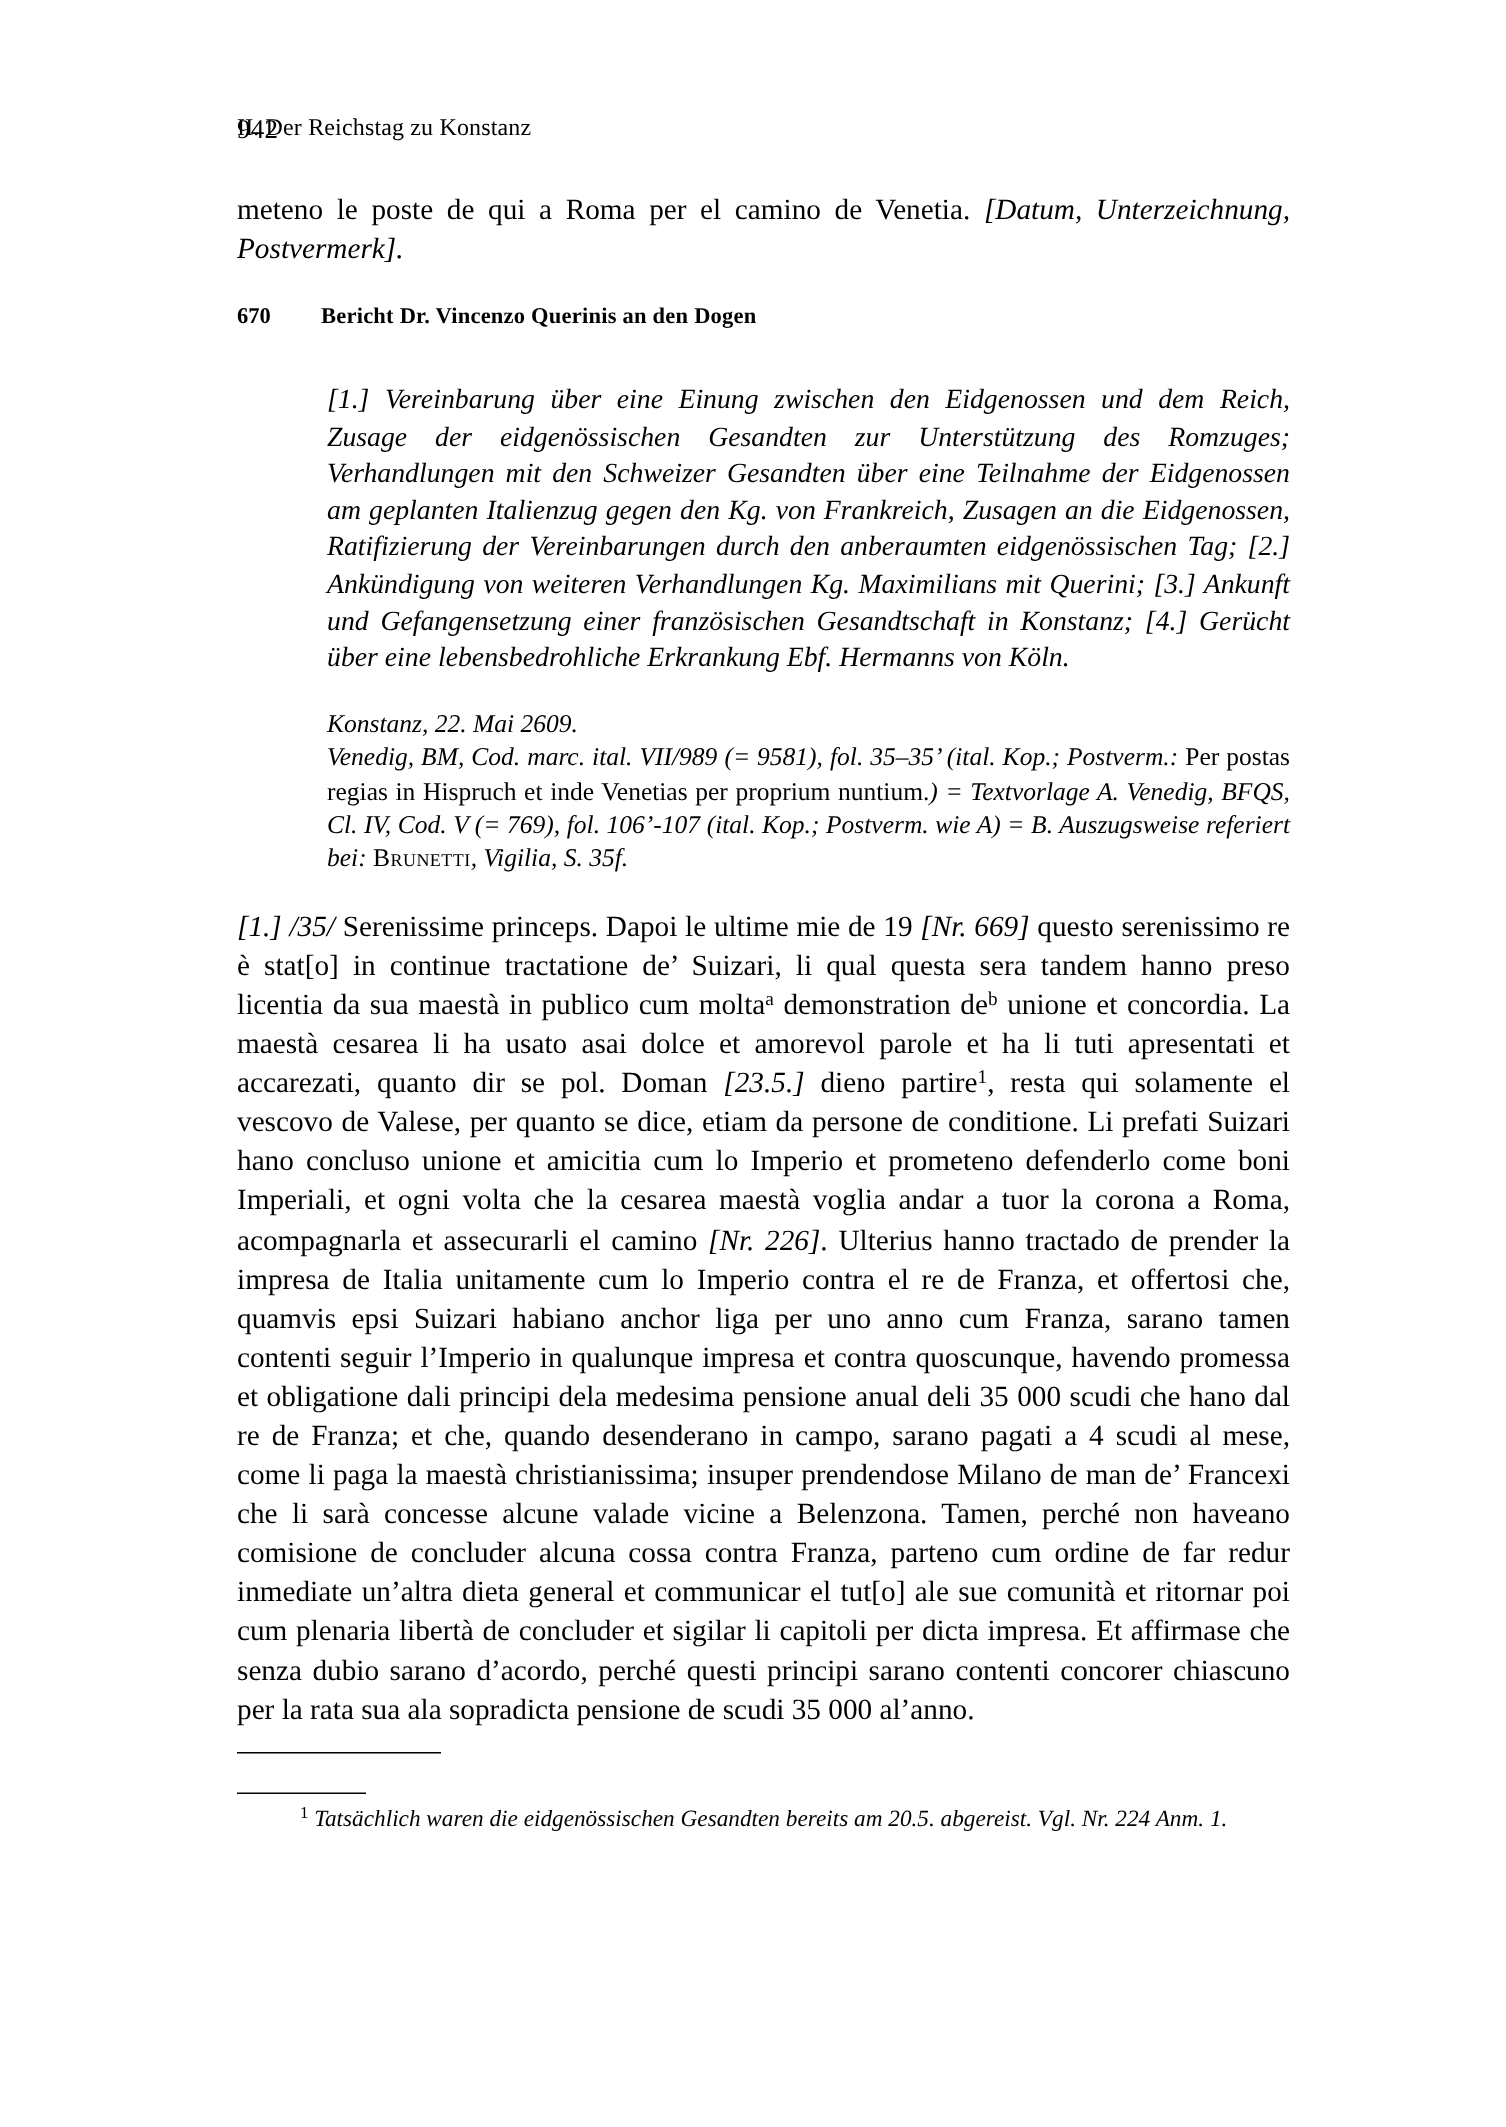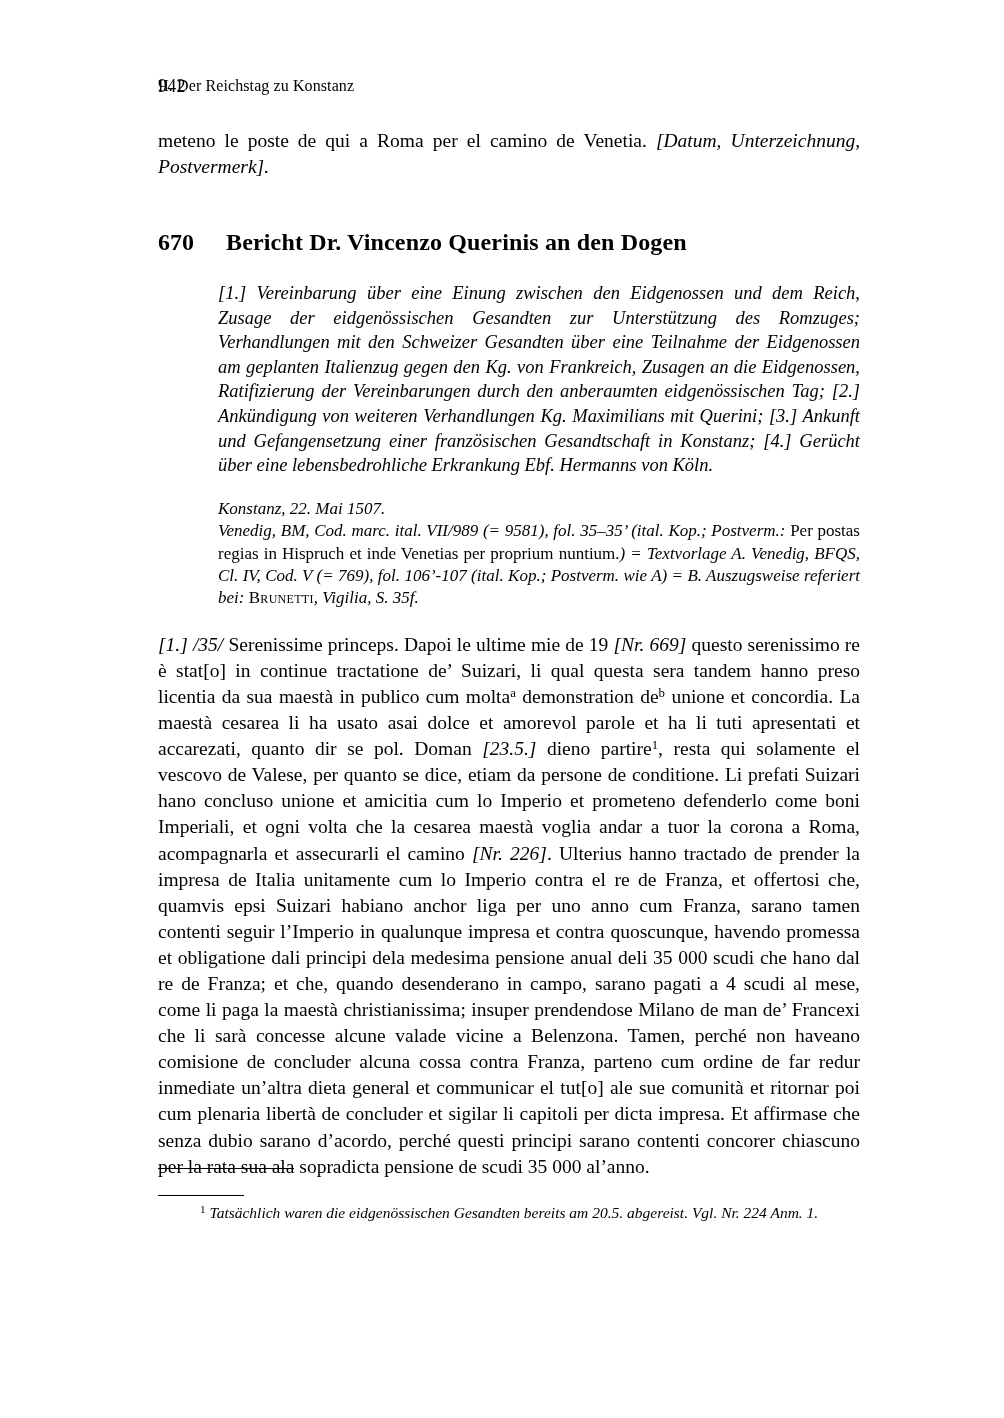--- a/index.html
+++ b/index.html
@@ -55,34 +55,34 @@
   .lead {
     margin-top: 26px;
     font-size: 19.5px;
     line-height: 25.5px;
   }
   .it { font-style: italic; }
   .rm { font-style: normal; }
 
   
   .doc-head {
-    margin-top: 50px;
+    margin-top: 24px;
     position: relative;
     height: 30px;
     font-weight: bold;
-    font-size: 24px;
+    font-size: 15px;
   }
   .doc-head .num {
     position: absolute;
     left: 0;
     top: 0;
   }
   .doc-head .htitle {
     position: absolute;
-    left: 68px;
+    left: 56px;
     top: 0;
     letter-spacing: 0.15px;
   }
 
   
   .regest {
     margin-top: 22px;
     margin-left: 60px;
     font-style: italic;
     font-size: 18.5px;
@@ -175,21 +175,21 @@
   <p class="lead"><span class="rm">meteno le poste de qui a Roma per el camino de Venetia. </span><span class="it">[Datum, Unterzeichnung, Postvermerk].</span></p>
 
   <div class="doc-head">
     <span class="num">670</span>
     <span class="htitle">Bericht Dr. Vincenzo Querinis an den Dogen</span>
   </div>
 
   <p class="regest">[1.] Vereinbarung über eine Einung zwischen den Eidgenossen und dem Reich, Zusage der eidgenössischen Gesandten zur Unterstützung des Romzuges; Verhandlungen mit den Schweizer Gesandten über eine Teilnahme der Eidgenossen am geplanten Italienzug gegen den Kg. von Frankreich, Zusagen an die Eidgenossen, Ratifizierung der Vereinbarungen durch den anberaumten eidgenössischen Tag; [2.] Ankündigung von weiteren Verhandlungen Kg. Maximilians mit Querini; [3.] Ankunft und Gefangensetzung einer französischen Gesandtschaft in Konstanz; [4.] Gerücht über eine lebensbedrohliche Erkrankung Ebf. Hermanns von Köln.</p>
 
   <div class="source">
-    <div class="line-date">Konstanz, 22. Mai 1507.</div>
+    <div class="line-date">Konstanz, 22. Mai 2609.</div>
     <p class="prov"><span>Venedig, BM, Cod. marc. ital. VII/989 (= 9581), fol. 35–35’ (ital. Kop.; Postverm.:</span><span class="rm"> Per postas regias in Hispruch et inde Venetias per proprium nuntium.</span><span>) = Textvorlage A. Venedig, BFQS, Cl. IV, Cod. V (= 769), fol. 106’-107 (ital. Kop.; Postverm. wie A) = B. Auszugsweise referiert bei: </span><span class="smallcaps">Brunetti</span><span>, Vigilia, S. 35f.</span></p>
   </div>
 
   <p class="body-text"><span class="it">[1.] /35/</span><span class="rm"> Serenissime princeps. Dapoi le ultime mie de 19 </span><span class="it">[Nr. 669]</span><span class="rm"> questo serenissimo re è stat[o] in continue tractatione de’ Suizari, li qual questa sera tandem hanno preso licentia da sua maestà in publico cum molta</span><sup>a</sup><span class="rm"> demonstration de</span><sup>b</sup><span class="rm"> unione et concordia. La maestà cesarea li ha usato asai dolce et amorevol parole et ha li tuti apresentati et accarezati, quanto dir se pol. Doman </span><span class="it">[23.5.]</span><span class="rm"> dieno partire</span><sup>1</sup><span class="rm">, resta qui solamente el vescovo de Valese, per quanto se dice, etiam da persone de conditione. Li prefati Suizari hano concluso unione et amicitia cum lo Imperio et prometeno defenderlo come boni Imperiali, et ogni volta che la cesarea maestà voglia andar a tuor la corona a Roma, acompagnarla et assecurarli el camino </span><span class="it">[Nr. 226]</span><span class="rm">. Ulterius hanno tractado de prender la impresa de Italia unitamente cum lo Imperio contra el re de Franza, et offertosi che, quamvis epsi Suizari habiano anchor liga per uno anno cum Franza, sarano tamen contenti seguir l’Imperio in qualunque impresa et contra quoscunque, havendo promessa et obligatione dali principi dela medesima pensione anual deli 35 000 scudi che hano dal re de Franza; et che, quando desenderano in campo, sarano pagati a 4 scudi al mese, come li paga la maestà christianissima; insuper prendendose Milano de man de’ Francexi che li sarà concesse alcune valade vicine a Belenzona. Tamen, perché non haveano comisione de concluder alcuna cossa contra Franza, parteno cum ordine de far redur inmediate un’altra dieta general et communicar el tut[o] ale sue comunità et ritornar poi cum plenaria libertà de concluder et sigilar li capitoli per dicta impresa. Et affirmase che senza dubio sarano d’acordo, perché questi principi sarano contenti concorer chiascuno per la rata sua ala sopradicta pensione de scudi 35 000 al’anno.</span></p>
 
 </div>
 
 <div class="apparatus">
   <hr class="rule rule-var">
 

